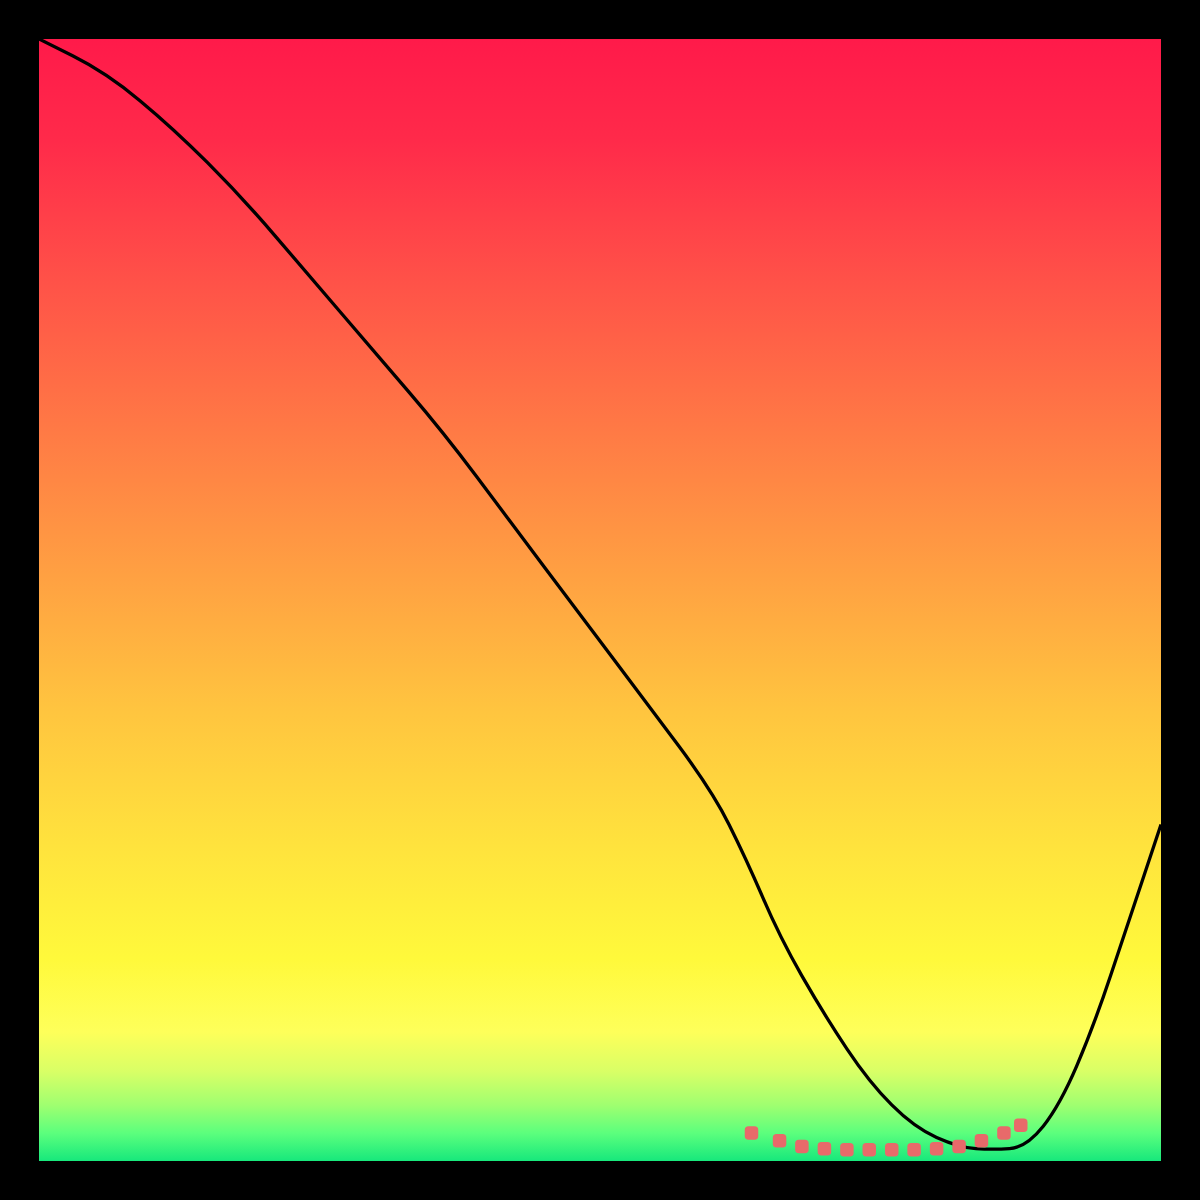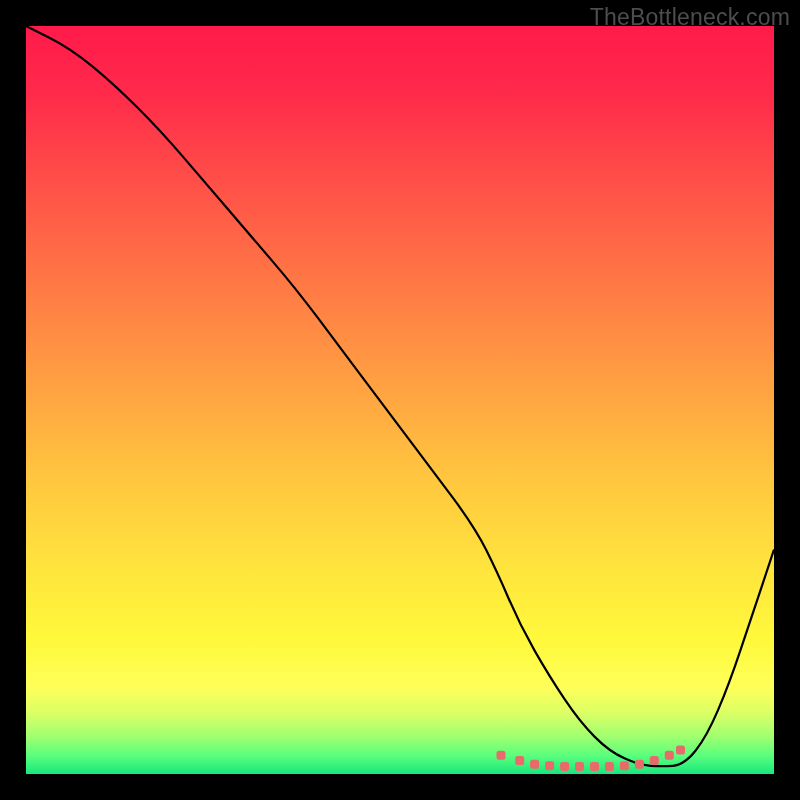--- a/index.html
+++ b/index.html
@@ -93,14 +93,13 @@
           <rect x="593.9" y="735.3" width="9" height="9" rx="2.5" fill="#e86a6a"></rect>
           <rect x="608.9" y="733.8" width="9" height="9" rx="2.5" fill="#e86a6a"></rect>
           <rect x="623.8" y="730.0" width="9" height="9" rx="2.5" fill="#e86a6a"></rect>
           <rect x="638.8" y="724.8" width="9" height="9" rx="2.5" fill="#e86a6a"></rect>
           <rect x="650.0" y="719.6" width="9" height="9" rx="2.5" fill="#e86a6a"></rect>
         </g>
     </svg>
 
   </div>
 
-  <div class="watermark">TheBottleneck.com</div>
 </div>
 
 </body></html>

